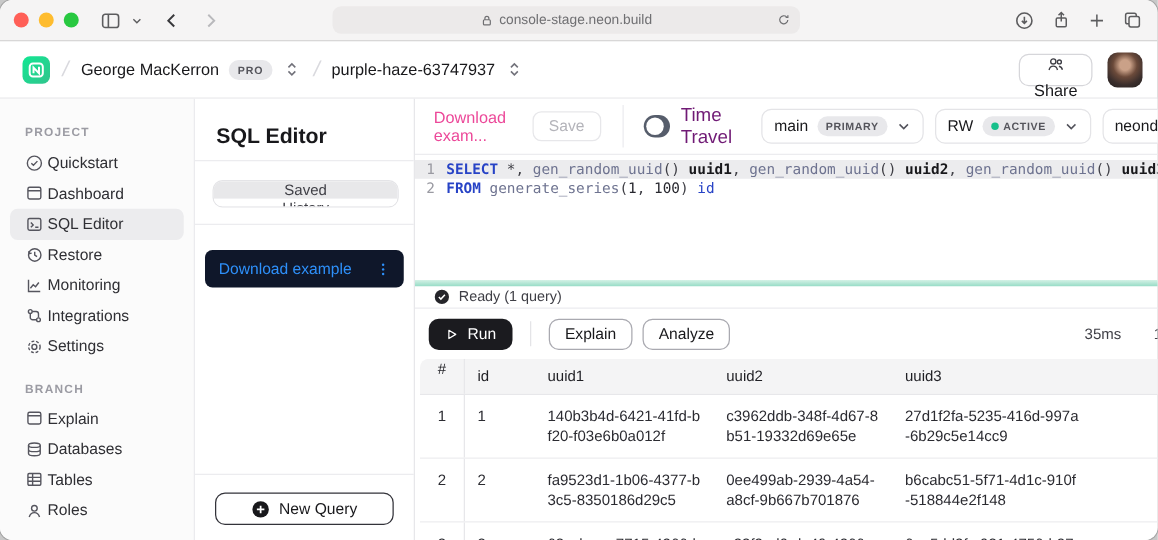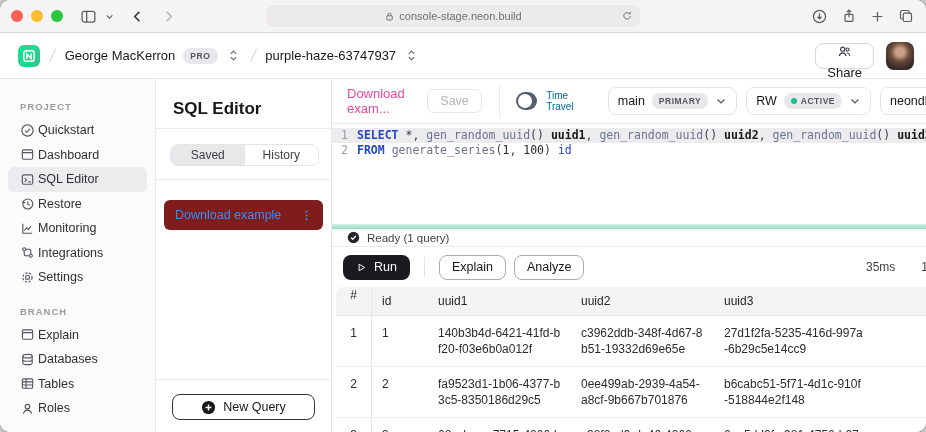--- a/index.html
+++ b/index.html
@@ -49,45 +49,45 @@
     padding-left:12px;border-radius:6px;font-size:12.5px;color:#2f2f34;cursor:pointer;}
   .side-item .ic{color:#55555e;display:flex;}
   .side-item.active{background:#ececee;font-weight:500;}
 
   
   .panel{width:175px;min-width:175px;background:#fff;border-right:1px solid #e7e7ea;
     display:flex;flex-direction:column;position:relative;}
   .panel-title{font-size:17px;font-weight:700;color:#18181b;padding:20px 0 0 17px;height:29px;}
   .panel-div{border-bottom:1px solid #ececef;}
   .seg-wrap{padding:15px 12px 13px 14px;}
-  .seg{display:flex;border:1px solid #e4e4e7;border-radius:8px;overflow:hidden;height:20px;}
+  .seg{display:flex;border:1px solid #e4e4e7;border-radius:8px;overflow:hidden;height:20px;flex-direction:column;}
   .seg-item{flex:1;display:flex;align-items:center;justify-content:center;font-size:12px;
     color:#3f3f46;cursor:pointer;background:#fff;}
   .seg-item.active{background:#e8e8ea;font-weight:500;}
   .saved-list{padding:20px 8px 0 8px;flex:1;}
-  .saved-item{display:flex;align-items:center;justify-content:space-between;background:#7f1d1d;
+  .saved-item{display:flex;align-items:center;justify-content:space-between;background:#0f172a;
     border-radius:6px;height:30px;padding:0 10px 0 11px;cursor:pointer;}
   .saved-item .lbl{color:#2e90fa;font-size:12.5px;}
   .kebab{color:#2e90fa;}
   .panel-footer{border-top:1px solid #ececef;padding:14px 16px 13px 16px;}
   .newq-btn{width:100%;height:26px;border:1px solid #33333a;border-radius:8px;background:#fff;
     display:flex;align-items:center;justify-content:center;gap:7px;font-size:12.5px;
     font-weight:500;color:#18181b;cursor:pointer;}
 
   
   .main{flex:1;display:flex;flex-direction:column;position:relative;background:#fff;}
   .toolbar{height:44px;border-bottom:1px solid #ececef;display:flex;align-items:center;
     padding:0 8px 0 15px;gap:9px;}
   .q-title{font-size:13px;font-weight:500;color:#ec4899;}
   .save-btn{border:1px solid #e7e7ea;border-radius:7px;height:24px;padding:0 12px;background:#fff;
     color:#b4b4ba;font-size:12.5px;margin-left:6px;}
   .vdiv{width:1px;height:34px;background:#ececef;margin:0 8px;}
   .toggle{width:33px;height:18px;border-radius:999px;background:#565d6b;position:relative;cursor:pointer;}
   .toggle .knob{position:absolute;left:2px;top:2px;width:14px;height:14px;border-radius:50%;background:#fff;}
-  .tt-label{font-size:10px;color:#0369a1;margin-right:20px;}
+  .tt-label{font-size:15px;color:#701a75;margin-right:8px;}
   .dd{border:1px solid #e4e4e7;border-radius:8px;height:26px;display:flex;align-items:center;
     gap:7px;padding:0 9px;font-size:12.5px;color:#18181b;cursor:pointer;background:#fff;}
   .dd .chev{color:#52525b}
   .badge{background:#e8e8eb;color:#55555c;font-size:8.5px;font-weight:700;letter-spacing:.5px;
     border-radius:999px;padding:3px 7px;display:flex;align-items:center;gap:4px;}
   .dot{width:6px;height:6px;border-radius:50%;background:#17c08b;}
   .dd-db{min-width:82px;justify-content:space-between;}
 
   
   .editor{height:96px;font-family:"DejaVu Sans Mono",monospace;font-size:11.5px;

